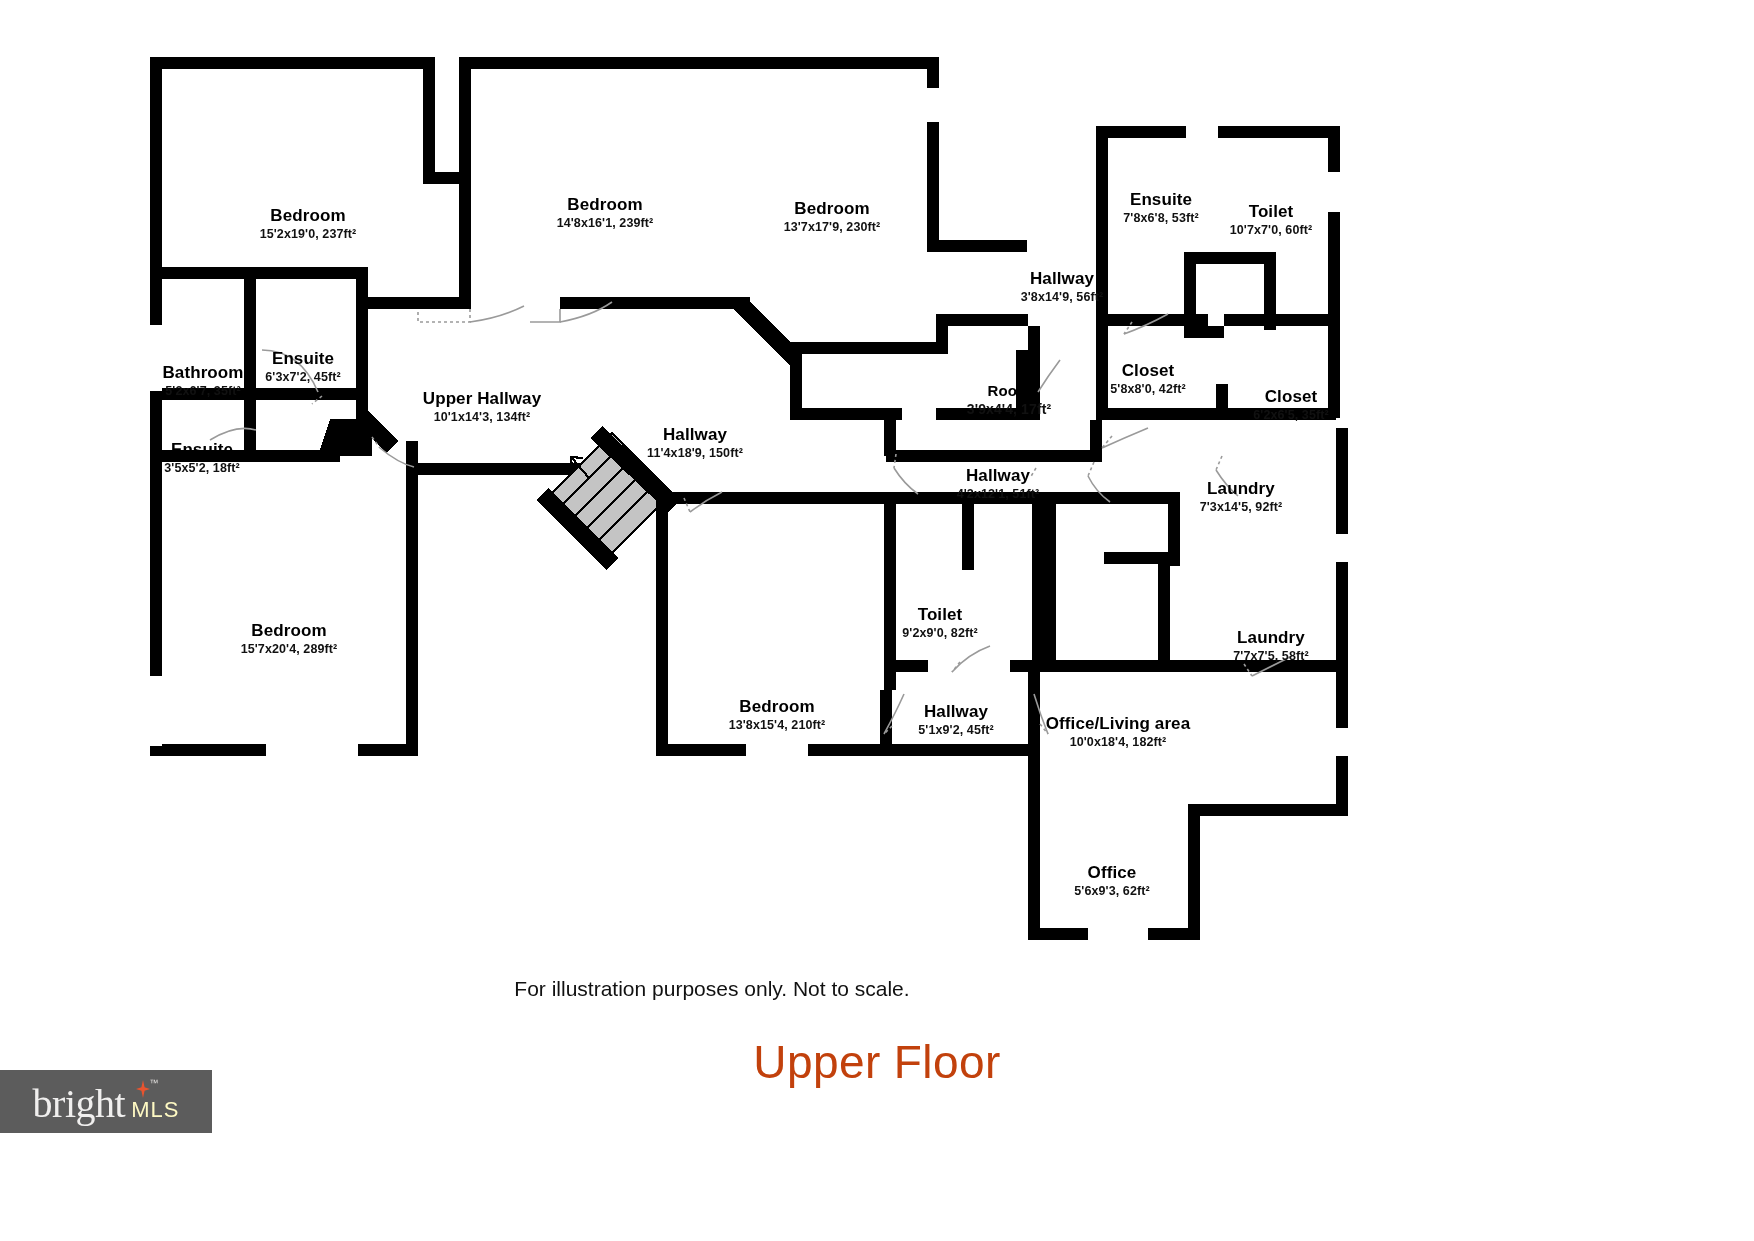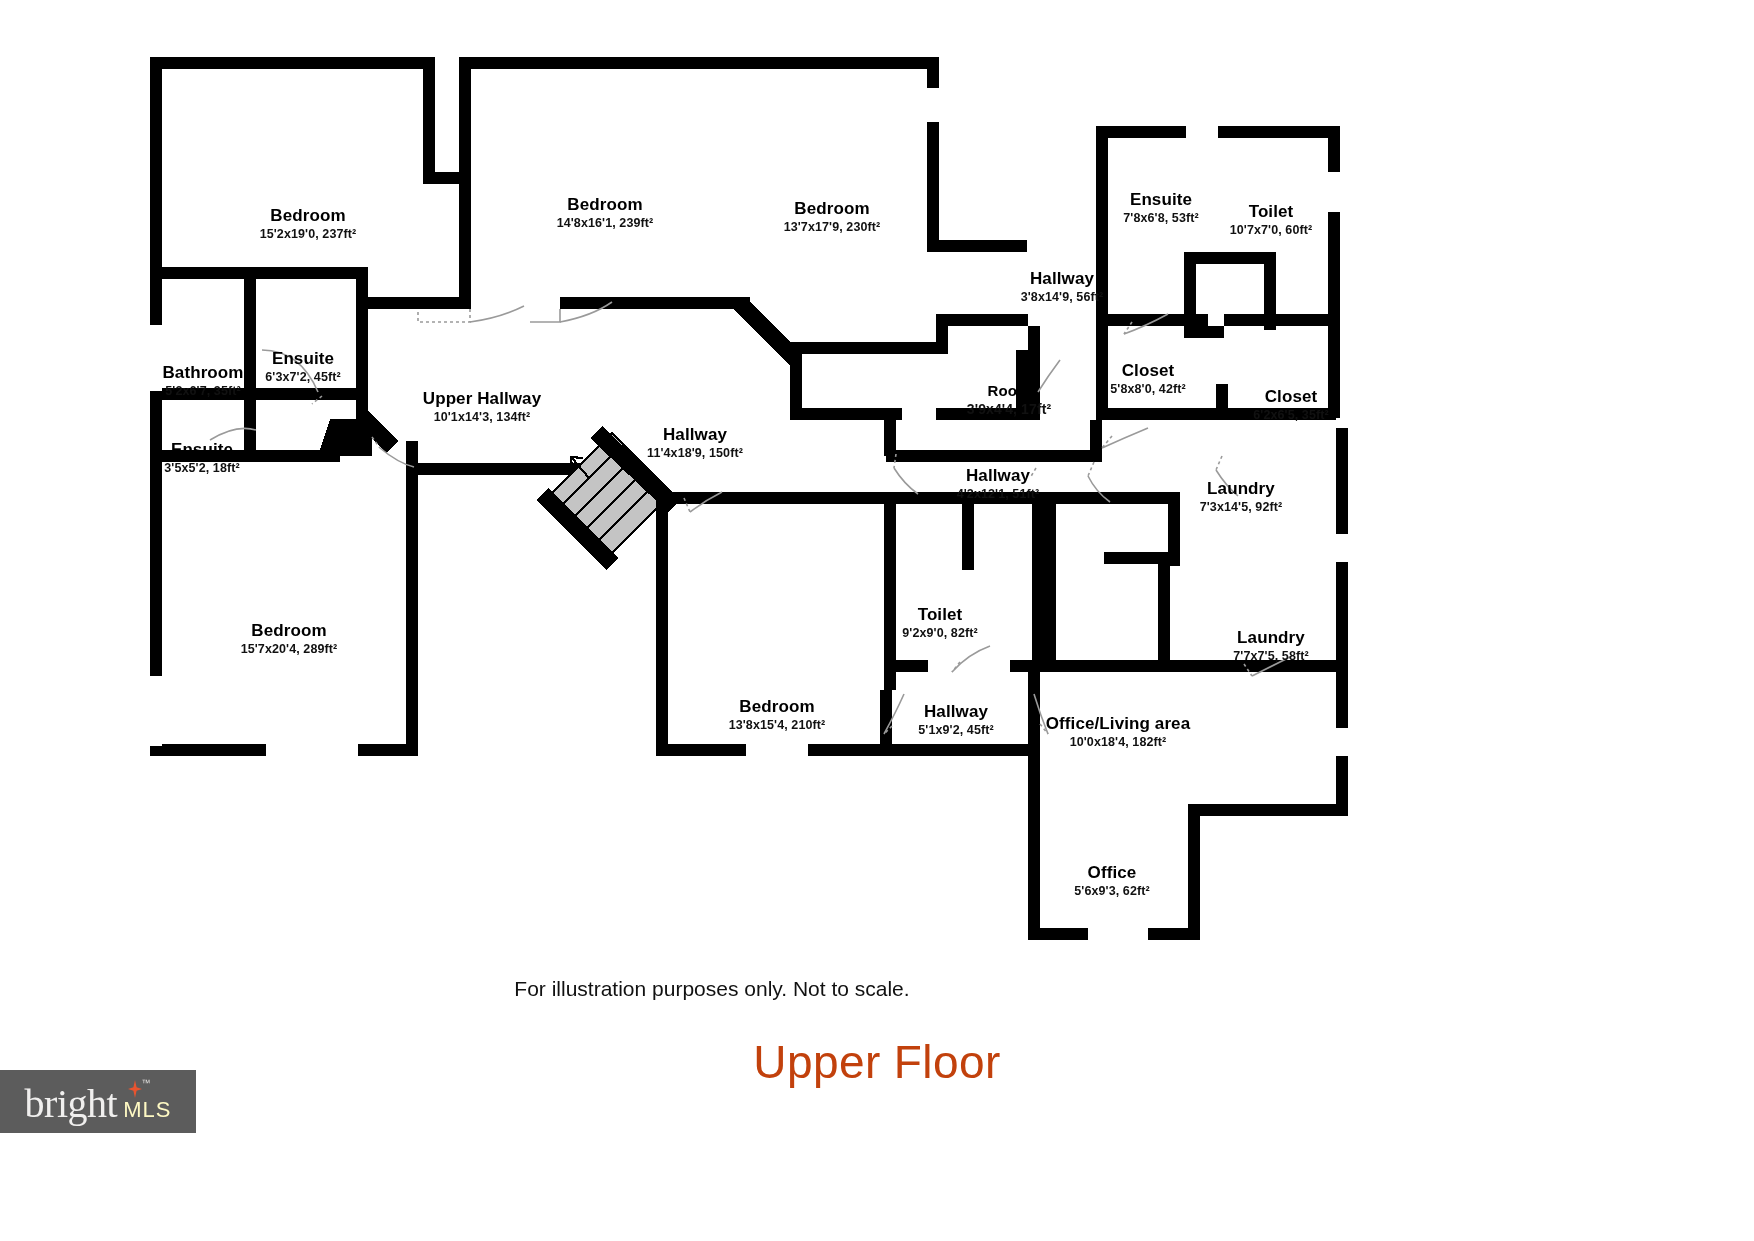--- a/index.html
+++ b/index.html
@@ -80,21 +80,21 @@
     color: #c2410c;
     font-family: "Liberation Sans", sans-serif;
     letter-spacing: 0.4px;
   }
 
   
   .mls-logo {
     position: absolute;
     left: 0px;
     top: 1070px;
-    width: 196px;
+    width: 212px;
     height: 63px;
     background: #5c5c5c;
     display: flex;
     align-items: center;
     justify-content: center;
     overflow: hidden;
   }
   .mls-logo .logo-inner {
     position: relative;
     display: flex;

